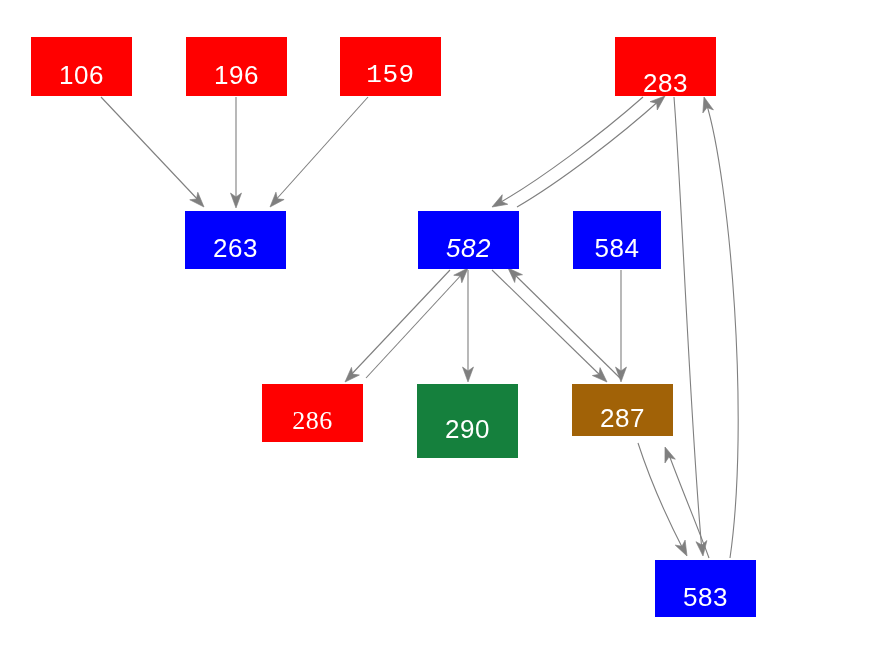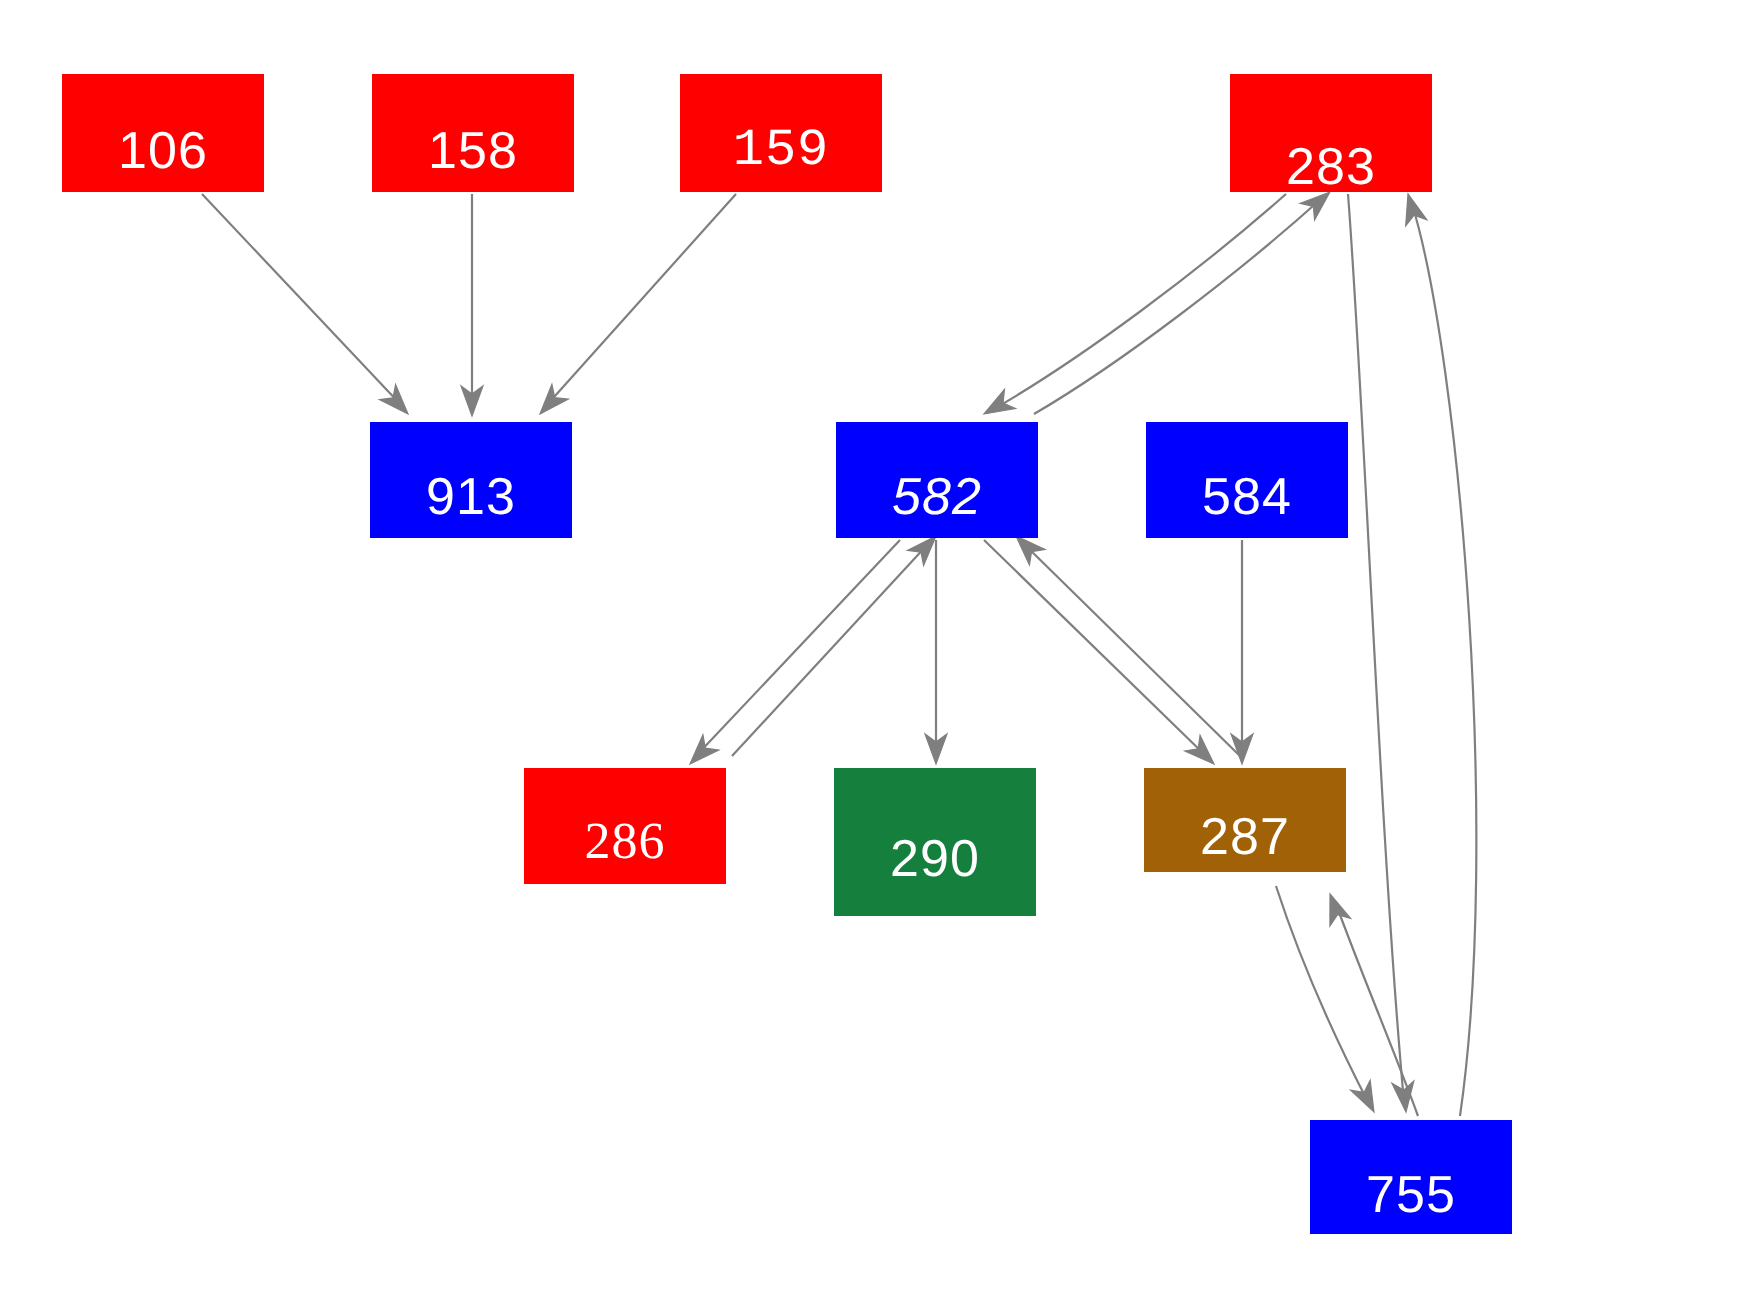--- a/index.html
+++ b/index.html
@@ -117,43 +117,43 @@
       <g>
         <path class="edge-path" d="M 730,558 C 750,420 730,180 706,102"></path>
         <polygon class="arrow-head" points="0,0 -15,-5.5 -11,0 -15,5.5" transform="translate(704,97) rotate(-106)"></polygon>
       </g>
     </svg>
   <div id="node-layer">
       <div class="node" style="left: 31px; top: 37px; width: 101px; height: 59px; background: rgb(255, 0, 0);">
         <span class="node-label">106</span>
       </div>
       <div class="node" style="left: 186px; top: 37px; width: 101px; height: 59px; background: rgb(255, 0, 0);">
-        <span class="node-label">158</span>
+        <span class="node-label">196</span>
       </div>
       <div class="node" style="left: 340px; top: 37px; width: 101px; height: 59px; background: rgb(255, 0, 0); font-family: Liberation Mono, monospace;">
         <span class="node-label">159</span>
       </div>
       <div class="node" style="left: 615px; top: 37px; width: 101px; height: 59px; background: rgb(255, 0, 0); align-items: flex-end;">
         <span class="node-label">283</span>
       </div>
       <div class="node" style="left: 185px; top: 211px; width: 101px; height: 58px; background: rgb(0, 0, 255);">
-        <span class="node-label">913</span>
+        <span class="node-label">263</span>
       </div>
       <div class="node" style="left: 418px; top: 211px; width: 101px; height: 58px; background: rgb(0, 0, 255); font-style: italic;">
         <span class="node-label">582</span>
       </div>
-      <div class="node" style="left: 573px; top: 211px; width: 101px; height: 58px; background: rgb(0, 0, 255);">
+      <div class="node" style="left: 573px; top: 211px; width: 88px; height: 58px; background: rgb(0, 0, 255);">
         <span class="node-label">584</span>
       </div>
       <div class="node" style="left: 262px; top: 384px; width: 101px; height: 58px; background: rgb(255, 0, 0); font-family: Liberation Serif, serif;">
         <span class="node-label">286</span>
       </div>
       <div class="node" style="left: 417px; top: 384px; width: 101px; height: 74px; background: #15803d;">
         <span class="node-label">290</span>
       </div>
       <div class="node" style="left: 572px; top: 384px; width: 101px; height: 52px; background: #a16207;">
         <span class="node-label">287</span>
       </div>
       <div class="node" style="left: 655px; top: 560px; width: 101px; height: 57px; background: rgb(0, 0, 255);">
-        <span class="node-label">755</span>
+        <span class="node-label">583</span>
       </div>
     </div>
 </div>
 
 </body></html>

